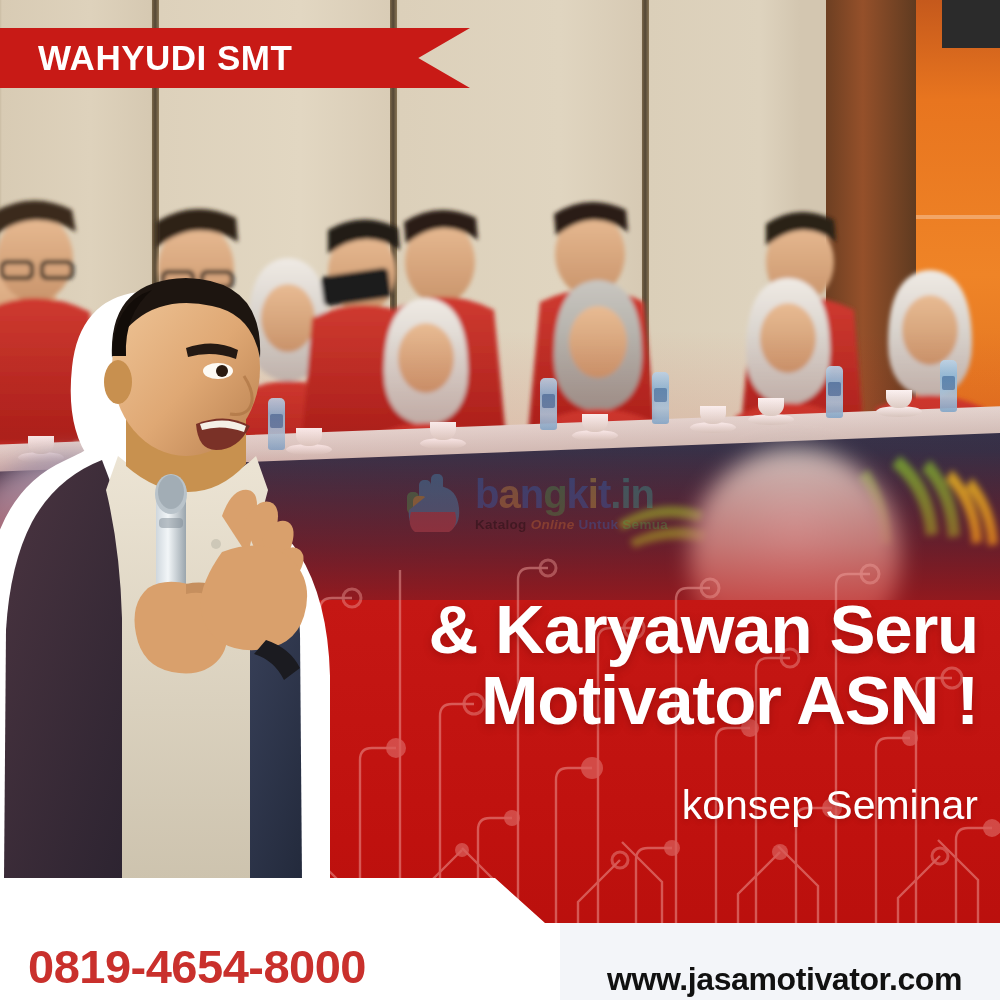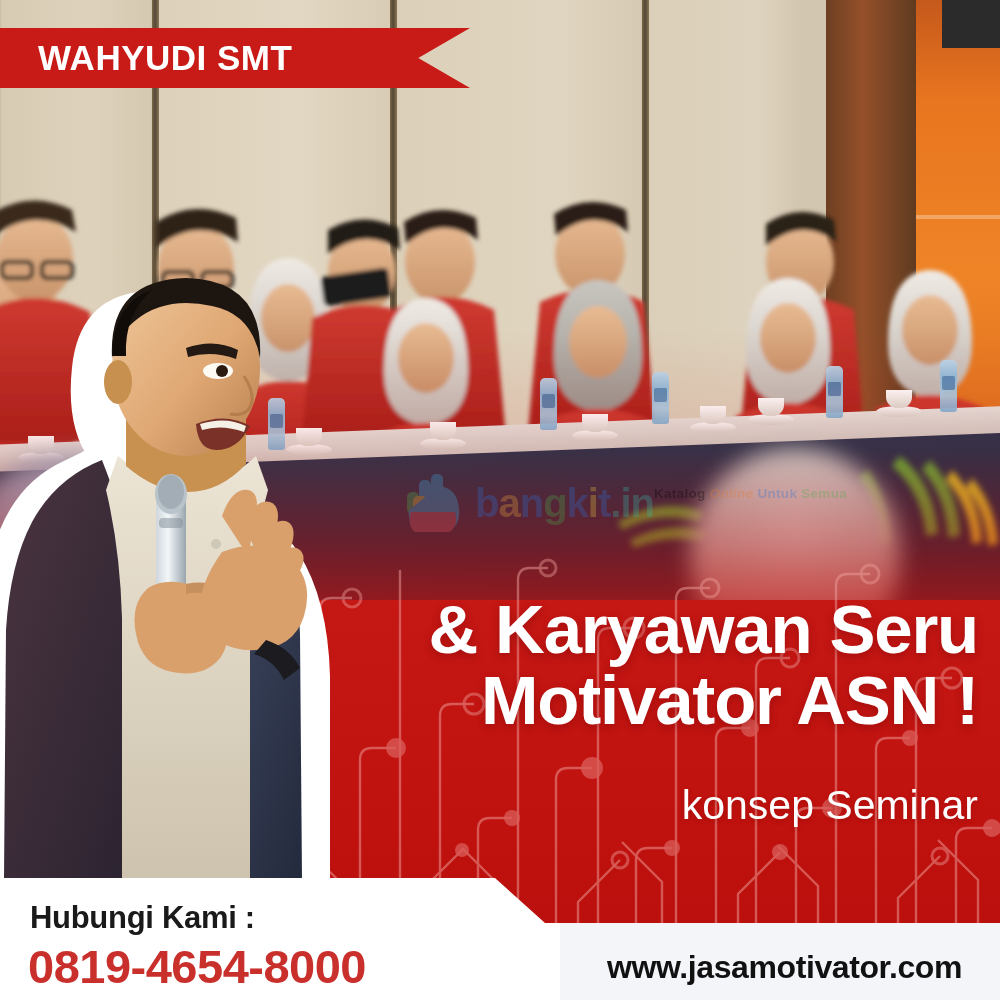--- a/index.html
+++ b/index.html
@@ -138,31 +138,31 @@
   }
   .contact-label {
     position:absolute; left:30px; bottom:64px;
     font-size:31px; font-weight:bold; color:#1a1a1a; letter-spacing:-.3px;
   }
   .phone {
     position:absolute; left:28px; bottom:6px;
     font-size:47px; font-weight:bold; color:#c9302c; letter-spacing:-.5px;
   }
   .website {
-    position:absolute; right:38px; bottom:14px;
+    position:absolute; right:38px; bottom:2px;
     font-size:32px; font-weight:bold; color:#111; letter-spacing:-.4px;
   }
 
   
   .watermark {
     position:absolute; left:405px; top:470px;
     display:flex; align-items:center; opacity:.30;
   }
   .wm-fist { width:62px; height:66px; margin-right:8px; }
-  .wm-text { display:flex; flex-direction:row; }
+  .wm-text { display:flex; flex-direction:column; }
   .wm-name { font-size:40px; font-weight:600; letter-spacing:-1px; line-height:1; }
   .wm-tag { font-size:13.5px; font-weight:600; letter-spacing:.3px; margin-top:3px; }
 </style>
 </head>
 <body>
 
 <div id="poster">
 
   <div class="photo">
 
@@ -508,17 +508,16 @@
     </svg>
     <div class="wm-text">
       <div class="wm-name"><span style="color: rgb(43, 111, 212);">b</span><span style="color: rgb(232, 163, 61);">a</span><span style="color: rgb(43, 111, 212);">n</span><span style="color: rgb(73, 169, 74);">g</span><span style="color: rgb(43, 111, 212);">k</span><span style="color: rgb(232, 194, 61);">i</span><span style="color: rgb(43, 111, 212);">t</span><span style="color: rgb(53, 185, 166);">.in</span></div>
       <div class="wm-tag"><span style="color: #000000;">Katalog </span><span style="color: rgb(224, 122, 47); font-style: italic;">Online </span><span style="color: rgb(43, 111, 212);">Untuk </span><span style="color: rgb(73, 169, 74);">Semua</span></div>
     </div>
   </div>
 
   <div class="footer-grey"></div>
   <div class="footer-white"></div>
 
-  <div class="contact-label">Hubungi Kami :</div>
   <div class="phone">0819-4654-8000</div>
   <div class="website">www.jasamotivator.com</div>
 
 </div>
 
 </body></html>

